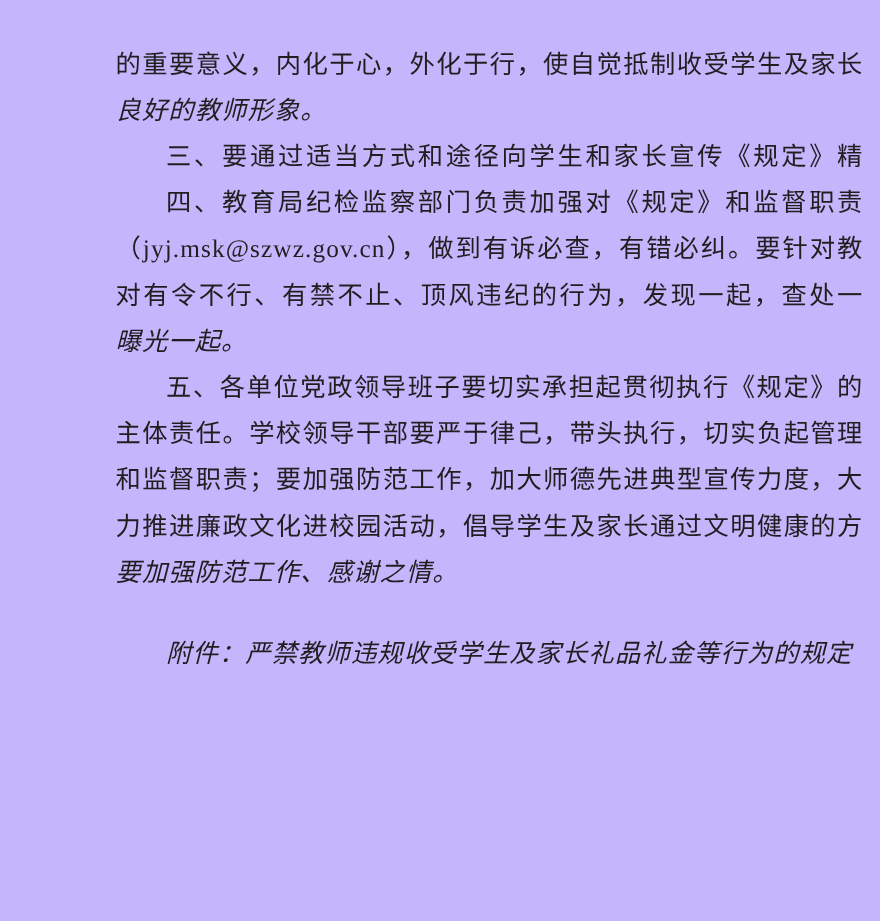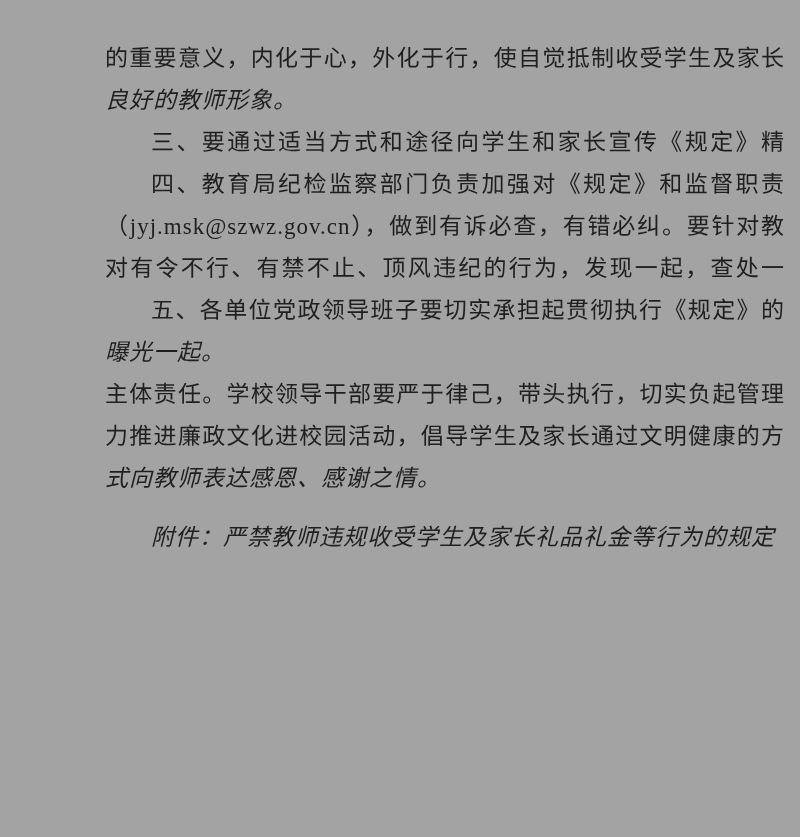--- a/index.html
+++ b/index.html
@@ -4,21 +4,21 @@
 <style>
   html, body {
     margin: 0;
     padding: 0;
     background: #ffffff;
   }
   .page {
     position: relative;
     width: 800px;
     height: 837px;
-    background: #a3a3a3;
+    background: #c4b5fd;
     overflow: hidden;
     font-family: "Liberation Serif", "DejaVu Serif", serif;
   }
   .content {
     position: absolute;
     left: 105px;
     top: 38px;
     width: 680px;
     color: #1f1f1f;
     font-size: 23px;
@@ -33,34 +33,35 @@
     overflow: hidden;
   }
   .line.indent {
     text-indent: 2em;
   }
   .line.end {
     text-align-last: left;
     font-style: italic;
   }
   .line.attachment {
-    margin-top: 17px;
+    margin-top: 32px;
   }
 </style>
 </head>
 <body>
 
 <div class="page">
   <div class="content">
     <div class="line">的重要意义，内化于心，外化于行，使自觉抵制收受学生及家长</div>
     <div class="line end">良好的教师形象。</div>
     <div class="line indent">三、要通过适当方式和途径向学生和家长宣传《规定》精神，</div>
     <div class="line indent">四、教育局纪检监察部门负责加强对《规定》和监督职责</div>
     <div class="line">（jyj.msk@szwz.gov.cn），做到有诉必查，有错必纠。要针对教师</div>
     <div class="line">对有令不行、有禁不止、顶风违纪的行为，发现一起，查处一起，</div>
+    <div class="line end">曝光一起。</div>
     <div class="line indent">五、各单位党政领导班子要切实承担起贯彻执行《规定》的</div>
-    <div class="line end">曝光一起。</div>
     <div class="line">主体责任。学校领导干部要严于律己，带头执行，切实负起管理</div>
+    <div class="line">和监督职责；要加强防范工作，加大师德先进典型宣传力度，大</div>
     <div class="line">力推进廉政文化进校园活动，倡导学生及家长通过文明健康的方</div>
-    <div class="line end">式向教师表达感恩、感谢之情。</div>
+    <div class="line end">要加强防范工作、感谢之情。</div>
     <div class="line indent end attachment">附件：严禁教师违规收受学生及家长礼品礼金等行为的规定</div>
   </div>
 </div>
 
 </body></html>

